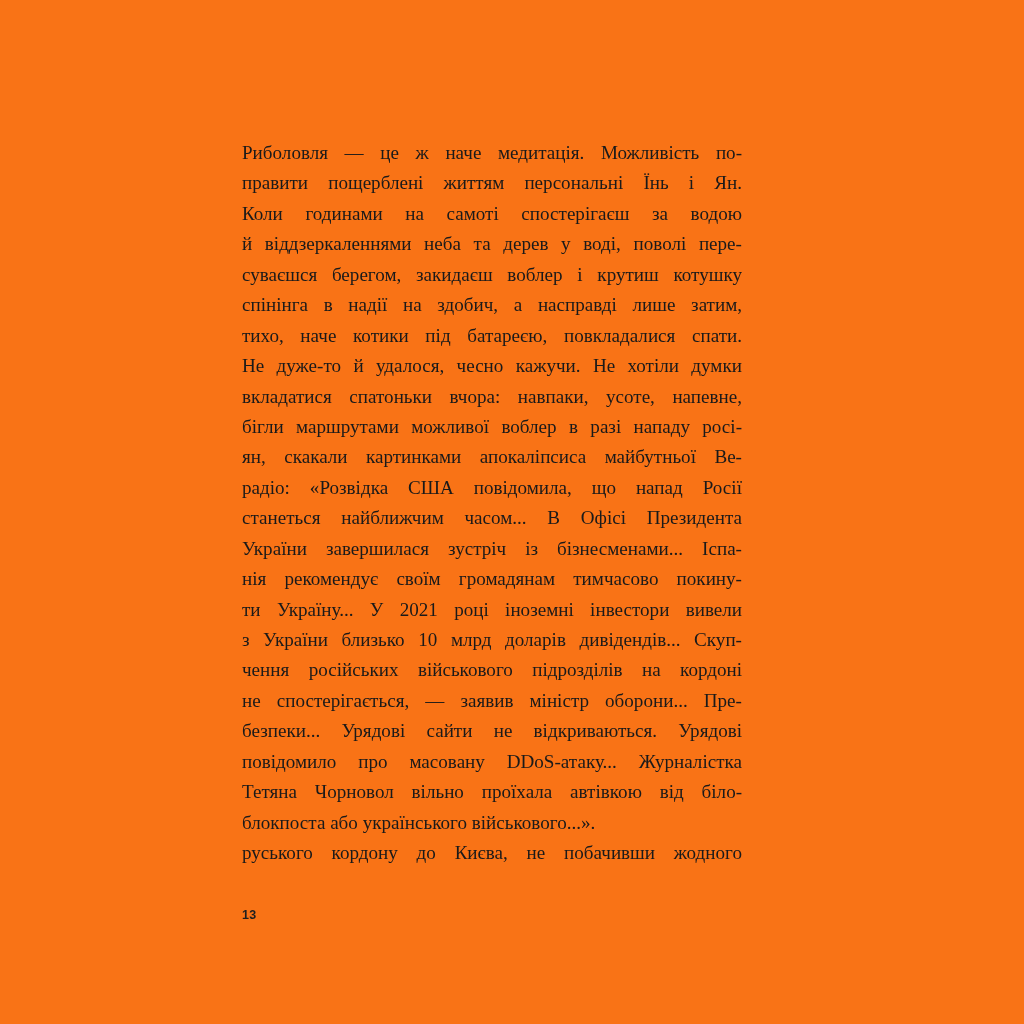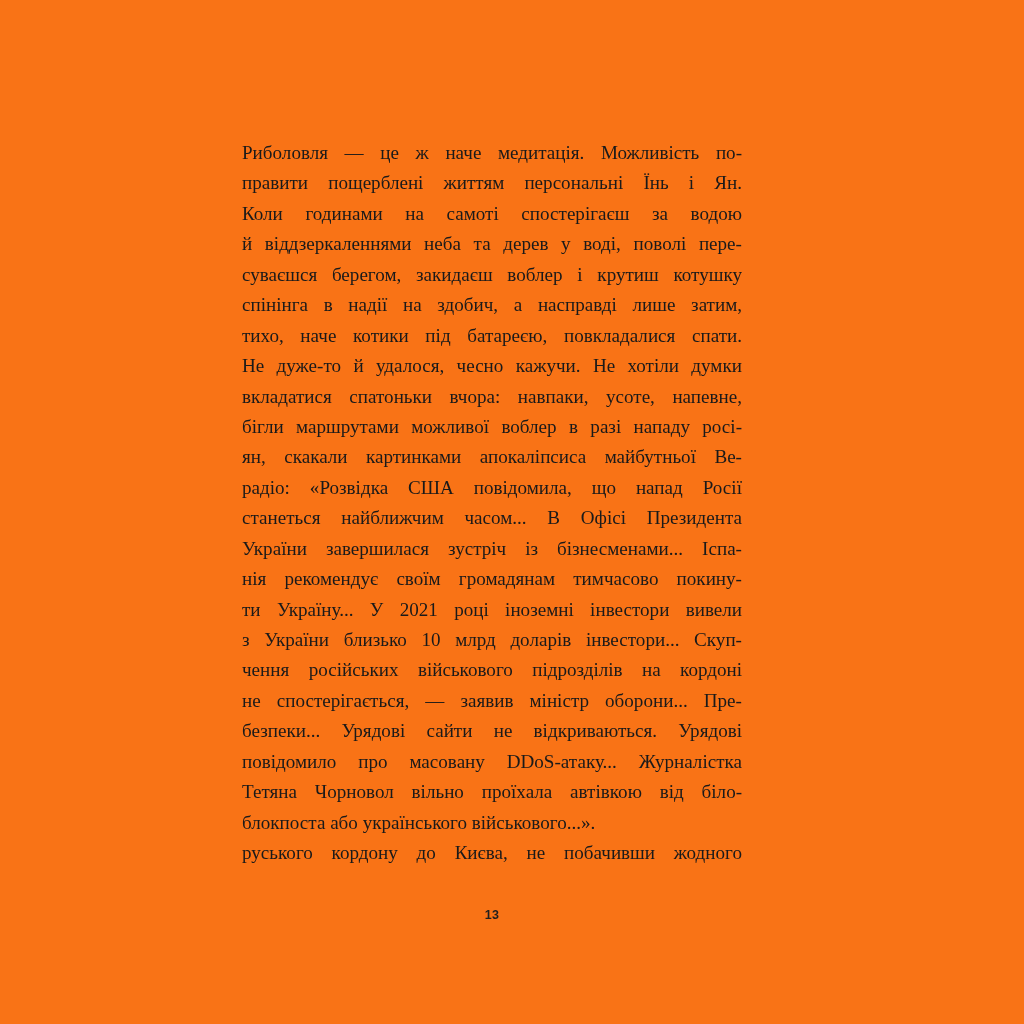--- a/index.html
+++ b/index.html
@@ -56,21 +56,21 @@
   
   .line.flush {
     text-align-last: left;
   }
 
   .folio {
     position: absolute;
     left: 242px;
     top: 908px;
     width: 500px;
-    text-align: center;
+    text-align: left;
     font-family: "Liberation Sans", "DejaVu Sans", sans-serif;
     font-size: 12.5px;
     font-weight: 700;
     color: #1f1f1f;
     letter-spacing: 0.2px;
   }
 </style>
 </head>
 <body>
 
@@ -87,21 +87,21 @@
         <span class="line"><span class="w">тихо,</span> <span class="w">наче</span> <span class="w">котики</span> <span class="w">під</span> <span class="w">батареєю,</span> <span class="w">повкладалися</span> <span class="w">спати.</span></span>
         <span class="line"><span class="w">Не</span> <span class="w">дуже-то</span> <span class="w">й</span> <span class="w">удалося,</span> <span class="w">чесно</span> <span class="w">кажучи.</span> <span class="w">Не</span> <span class="w">хотіли</span> <span class="w">думки</span></span>
         <span class="line"><span class="w">вкладатися</span> <span class="w">спатоньки</span> <span class="w">вчора:</span> <span class="w">навпаки,</span> <span class="w">усоте,</span> <span class="w">напевне,</span></span>
         <span class="line"><span class="w">бігли</span> <span class="w">маршрутами</span> <span class="w">можливої</span> <span class="w">воблер</span> <span class="w">в</span> <span class="w">разі</span> <span class="w">нападу</span> <span class="w">росі-</span></span>
         <span class="line"><span class="w">ян,</span> <span class="w">скакали</span> <span class="w">картинками</span> <span class="w">апокаліпсиса</span> <span class="w">майбутньої</span> <span class="w">Ве-</span></span>
         <span class="line"><span class="w">радіо:</span> <span class="w">«Розвідка</span> <span class="w">США</span> <span class="w">повідомила,</span> <span class="w">що</span> <span class="w">напад</span> <span class="w">Росії</span></span>
         <span class="line"><span class="w">станеться</span> <span class="w">найближчим</span> <span class="w">часом...</span> <span class="w">В</span> <span class="w">Офісі</span> <span class="w">Президента</span></span>
         <span class="line"><span class="w">України</span> <span class="w">завершилася</span> <span class="w">зустріч</span> <span class="w">із</span> <span class="w">бізнесменами...</span> <span class="w">Іспа-</span></span>
         <span class="line"><span class="w">нія</span> <span class="w">рекомендує</span> <span class="w">своїм</span> <span class="w">громадянам</span> <span class="w">тимчасово</span> <span class="w">покину-</span></span>
         <span class="line"><span class="w">ти</span> <span class="w">Україну...</span> <span class="w">У</span> <span class="w">2021</span> <span class="w">році</span> <span class="w">іноземні</span> <span class="w">інвестори</span> <span class="w">вивели</span></span>
-        <span class="line"><span class="w">з</span> <span class="w">України</span> <span class="w">близько</span> <span class="w">10</span> <span class="w">млрд</span> <span class="w">доларів</span> <span class="w">інвестори...</span> <span class="w">Скуп-</span></span>
+        <span class="line"><span class="w">з</span> <span class="w">України</span> <span class="w">близько</span> <span class="w">10</span> <span class="w">млрд</span> <span class="w">доларів</span> <span class="w">дивідендів...</span> <span class="w">Скуп-</span></span>
         <span class="line"><span class="w">чення</span> <span class="w">російських</span> <span class="w">військового</span> <span class="w">підрозділів</span> <span class="w">на</span> <span class="w">кордоні</span></span>
         <span class="line"><span class="w">не</span> <span class="w">спостерігається,</span> <span class="w">—</span> <span class="w">заявив</span> <span class="w">міністр</span> <span class="w">оборони...</span> <span class="w">Пре-</span></span>
         <span class="line"><span class="w">безпеки...</span> <span class="w">Урядові</span> <span class="w">сайти</span> <span class="w">не</span> <span class="w">відкриваються.</span> <span class="w">Урядові</span></span>
         <span class="line"><span class="w">повідомило</span> <span class="w">про</span> <span class="w">масовану</span> <span class="w">DDoS-атаку...</span> <span class="w">Журналістка</span></span>
         <span class="line"><span class="w">Тетяна</span> <span class="w">Чорновол</span> <span class="w">вільно</span> <span class="w">проїхала</span> <span class="w">автівкою</span> <span class="w">від</span> <span class="w">біло-</span></span>
         <span class="line flush"><span class="w">блокпоста</span> <span class="w">або</span> <span class="w">українського</span> <span class="w">військового...».</span></span>
         <span class="line"><span class="w">руського</span> <span class="w">кордону</span> <span class="w">до</span> <span class="w">Києва,</span> <span class="w">не</span> <span class="w">побачивши</span> <span class="w">жодного</span></span>
       </div>
   </div>
 

